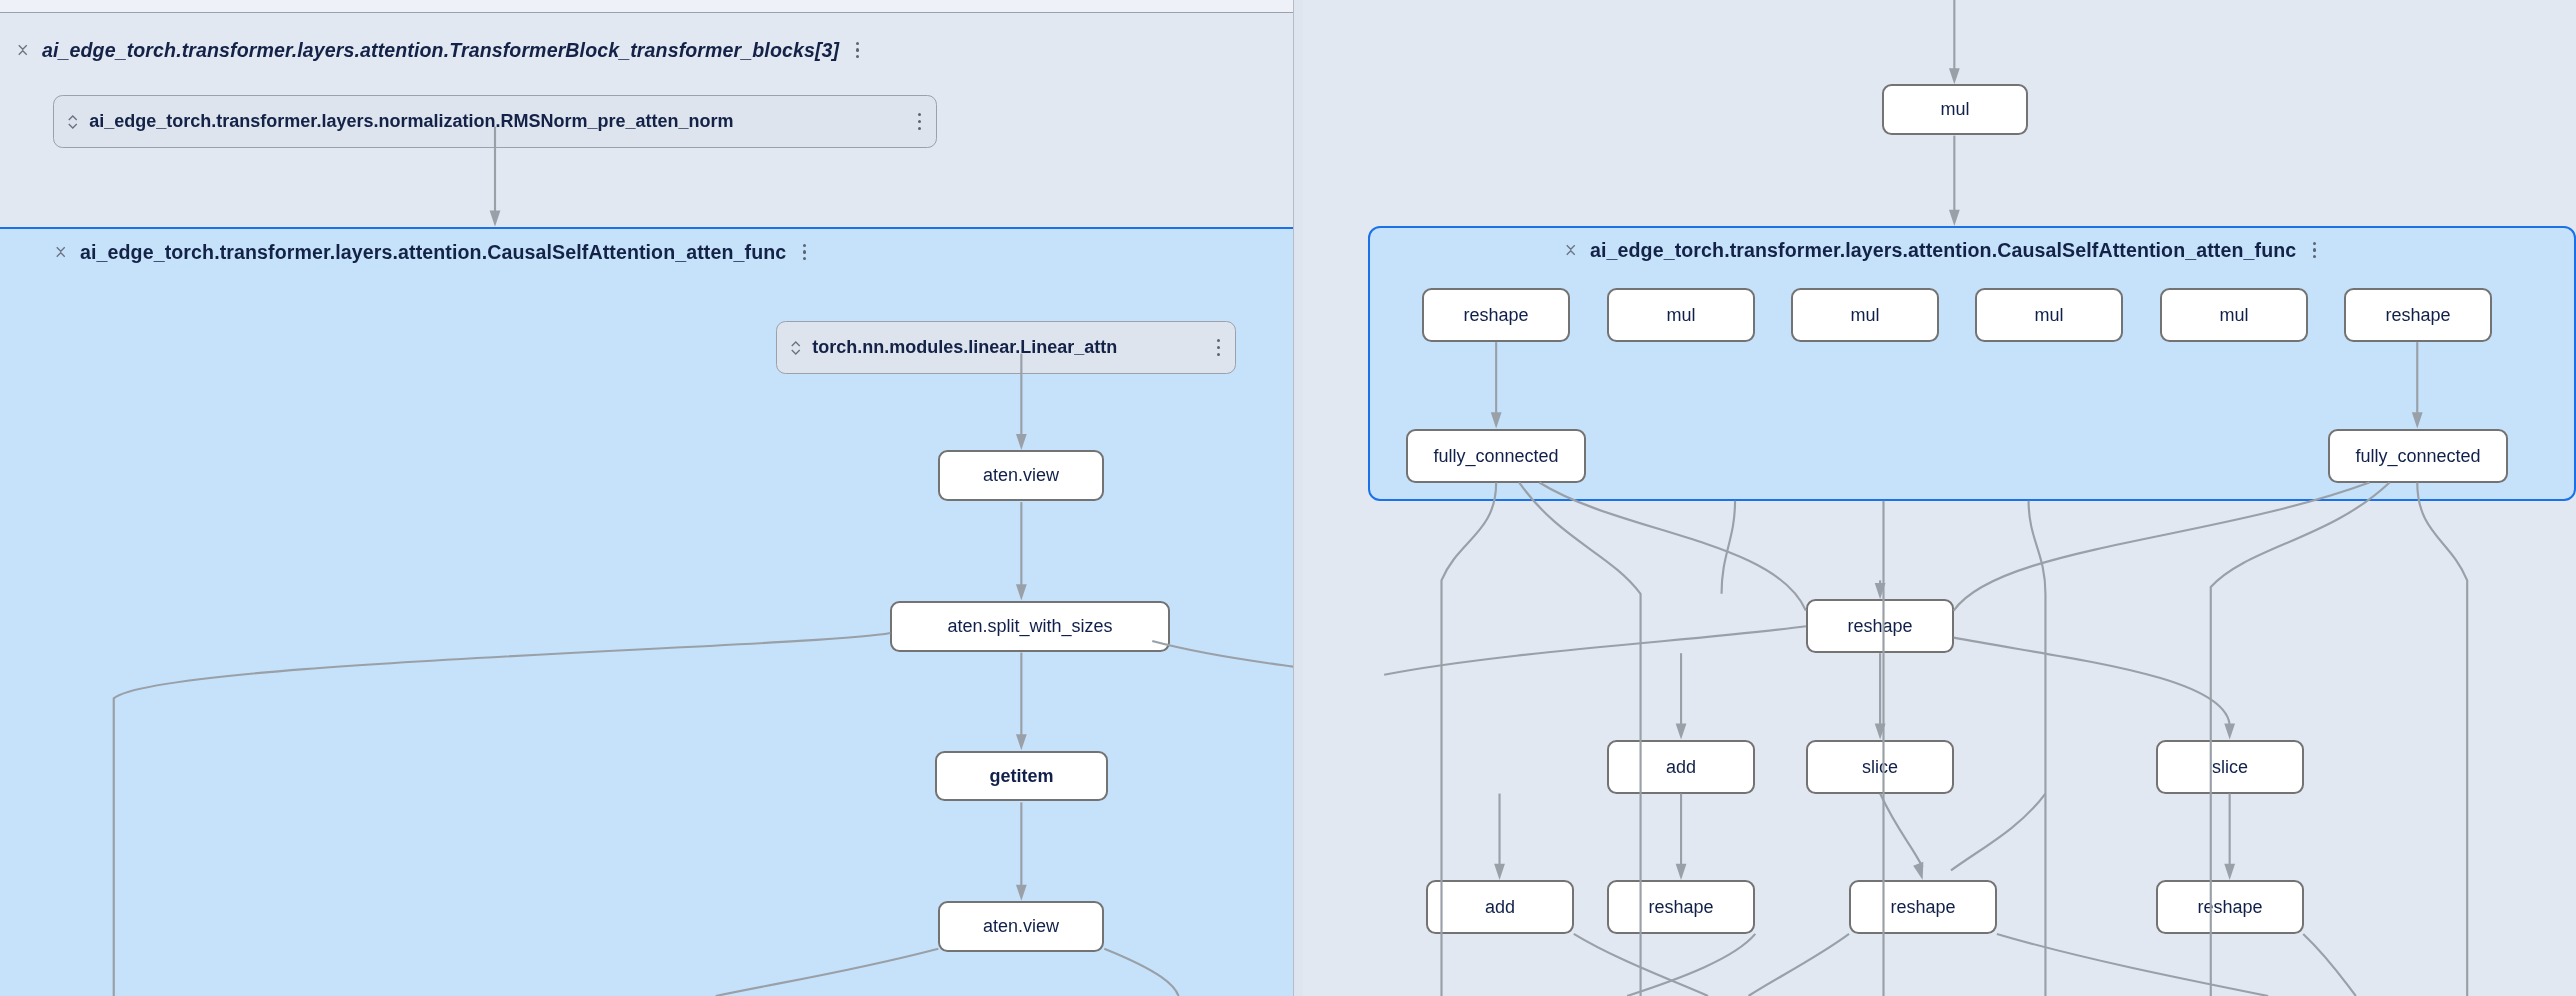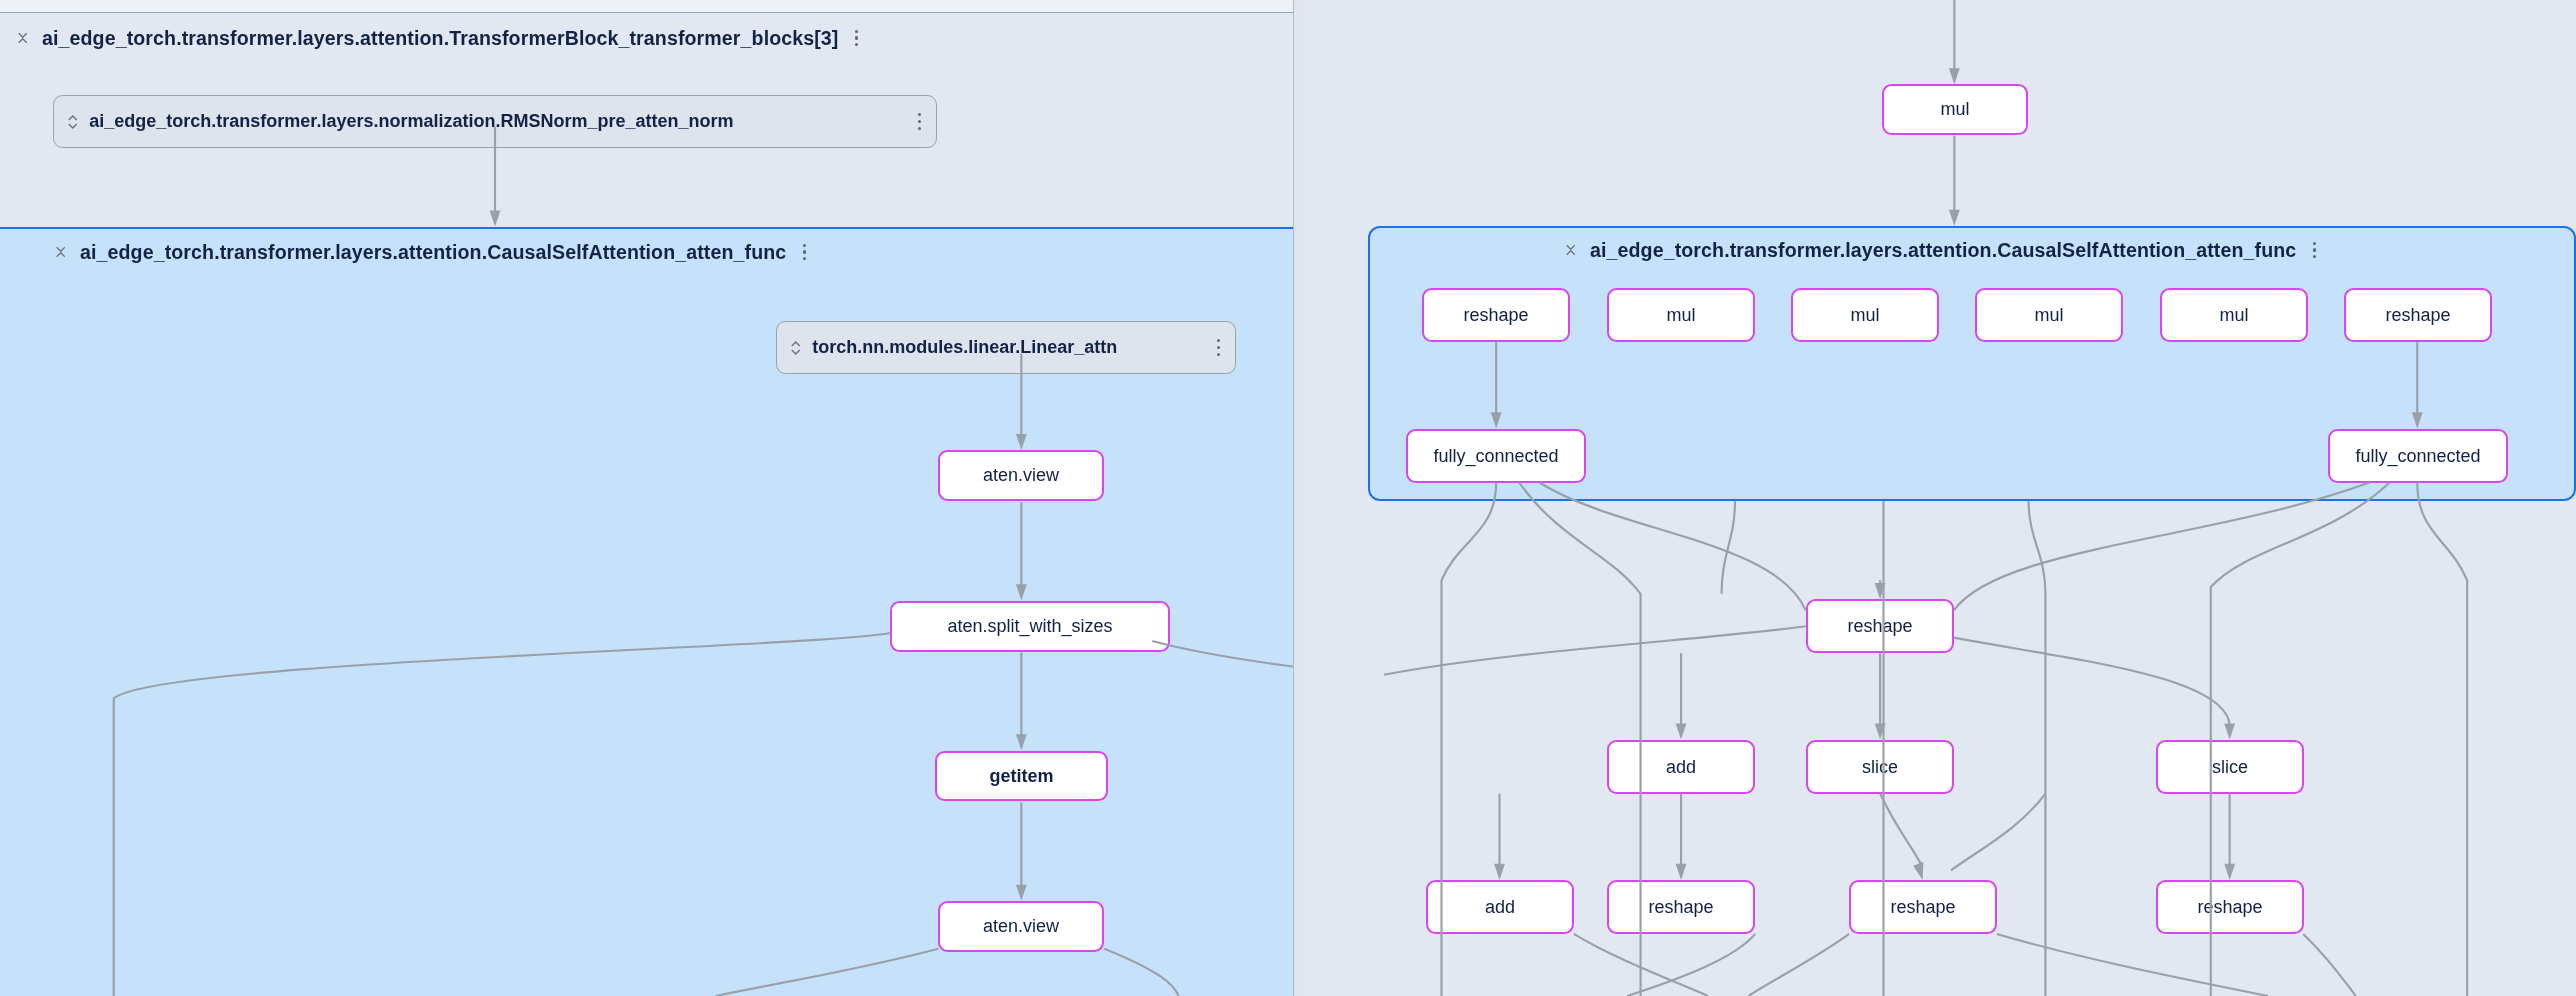--- a/index.html
+++ b/index.html
@@ -40,41 +40,41 @@
   
   .grp-plain{background:#e2e8f2;}
 
   
   .pill{position:absolute;box-sizing:border-box;display:flex;align-items:center;gap:9.5px;
         background:#dde4ee;border:1.4px solid #9aa1ab;border-radius:9.5px;padding:0 10.8px;
         font-size:18px;color:#132246;font-weight:600;white-space:nowrap;cursor:pointer;margin-top:21px;}
 
   
   .node{position:absolute;box-sizing:border-box;display:flex;align-items:center;justify-content:center;
-        background:#fff;border:2px solid #d946ef;border-radius:9.5px;
+        background:#fff;border:2px solid #737373;border-radius:9.5px;
         font-size:18px;color:#10204a;white-space:nowrap;cursor:pointer;text-align:center;}
 
   
   .edges{position:absolute;left:0;top:0;width:100%;height:100%;pointer-events:none;overflow:visible;}
   .edges path{fill:none;stroke:#9aa0a8;stroke-width:3.2;}
   .edges polygon{fill:#9aa0a8;}
 </style>
 </head>
 <body>
 
 <div id="stage">
 
   <div class="panel" id="panel-left">
 
     <div class="top-rule-white"></div>
     <div class="top-rule"></div>
 
     <div class="group grp-plain" style="left:0;top:13px;width:1293px;height:215px;"></div>
 
-    <div class="group-title" style="left:15px;top:22px;height:32px;">
+    <div class="group-title" style="left:15px;top:34px;height:32px;font-style:italic;">
       <span class="chev">
         <svg width="13.5" height="20" viewBox="0 0 20 30">
           <path d="M4 8 L10 14 L16 8" fill="none" stroke="#6b7280" stroke-width="2"></path>
           <path d="M4 22 L10 16 L16 22" fill="none" stroke="#6b7280" stroke-width="2"></path>
         </svg>
       </span>
       <span class="lbl">ai_edge_torch.transformer.layers.attention.TransformerBlock_transformer_blocks[3]</span>
       <span class="kebab">
           <i></i>
           <i></i>

